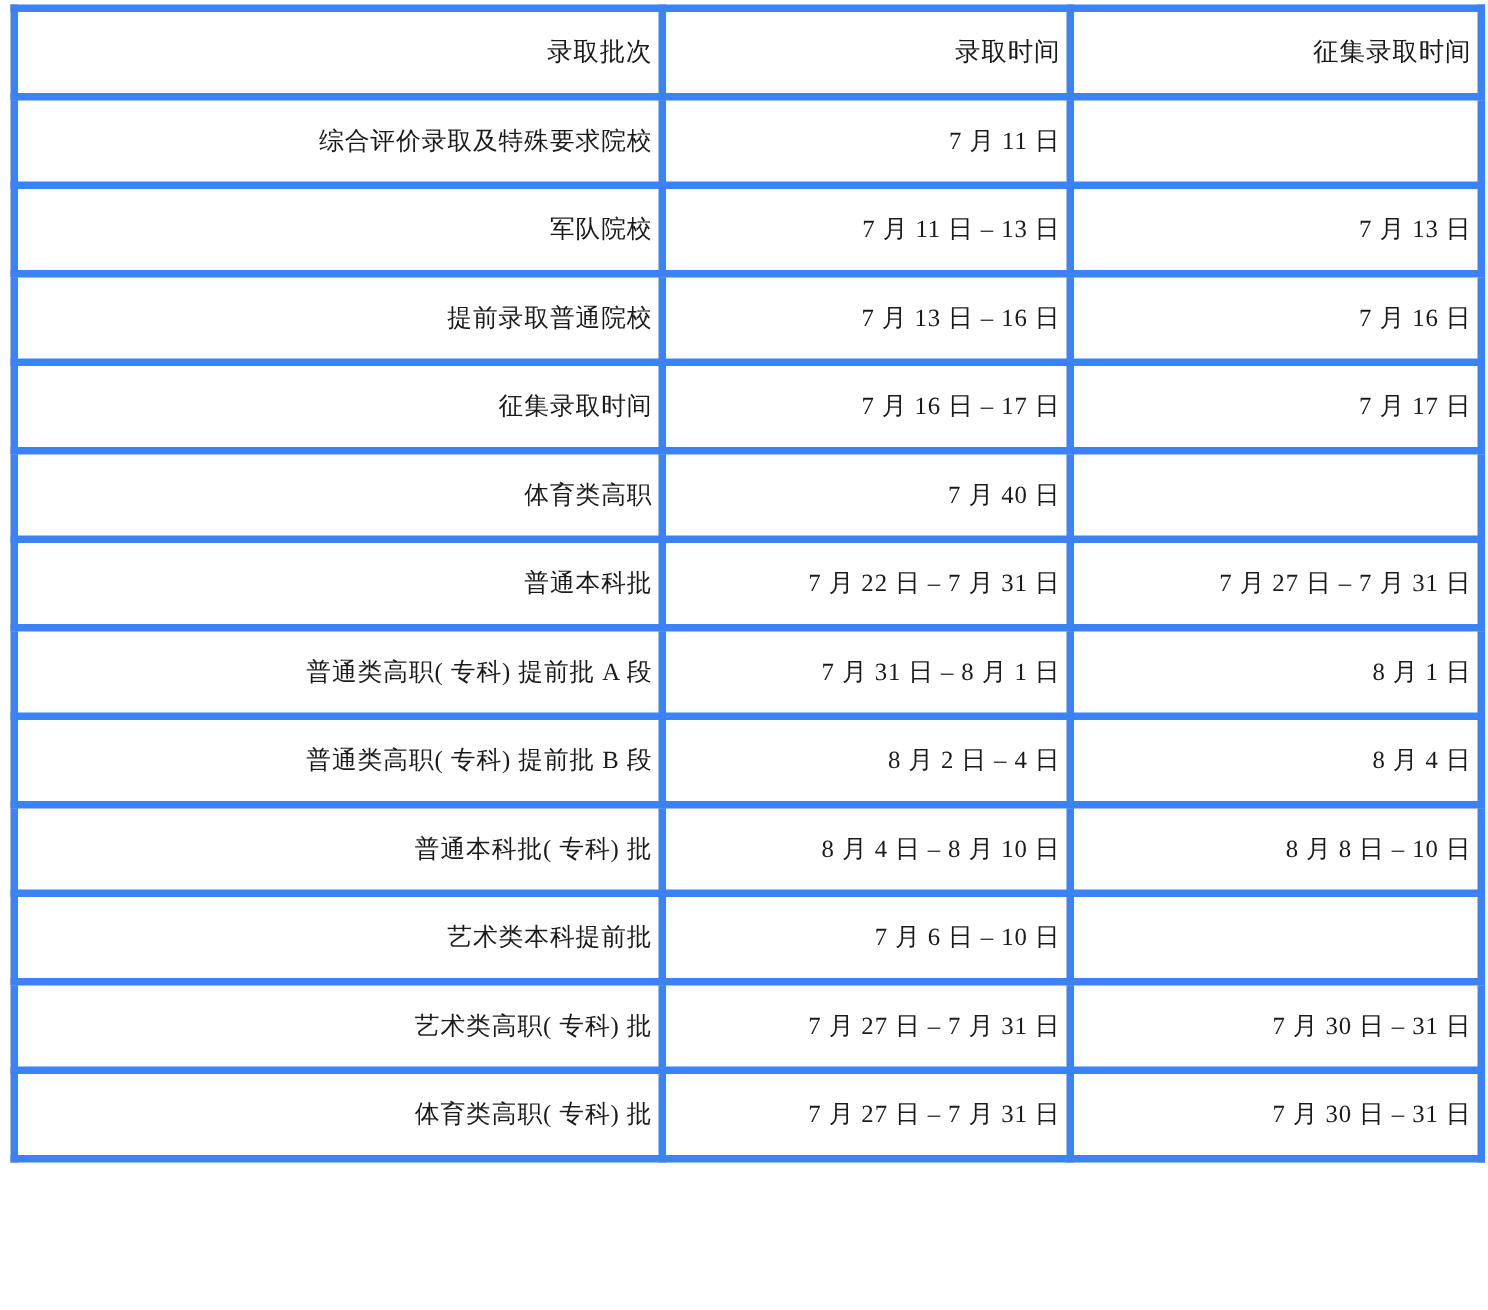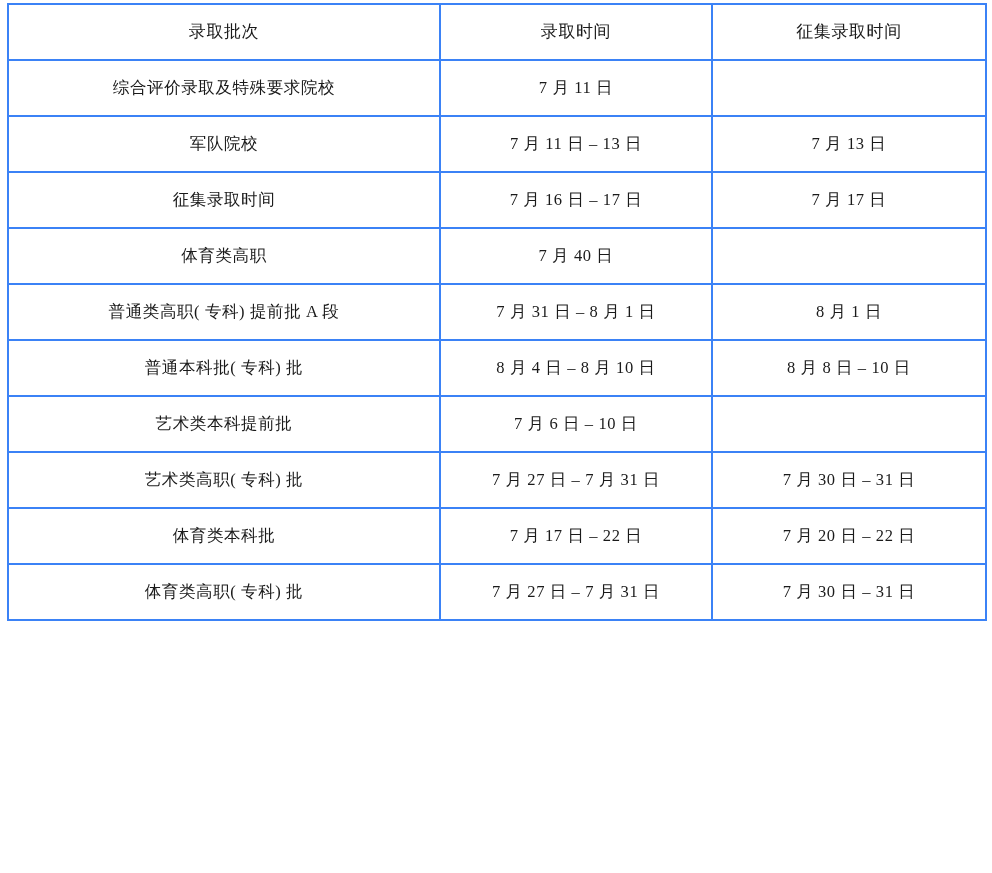--- a/index.html
+++ b/index.html
@@ -24,22 +24,22 @@
     border-collapse: collapse;
     table-layout: fixed;
     width: 978px;
     margin: 3px 0 0 7px;
   }
   table.schedule col.c0 { width: 432px; }
   table.schedule col.c1 { width: 272px; }
   table.schedule col.c2 { width: 274px; }
   table.schedule th,
   table.schedule td {
-    border: 2px solid #3b82f6;
-    text-align: center;
+    border: 5px solid #3b82f6;
+    text-align: right;
     vertical-align: middle;
     font-weight: normal;
     font-size: 16.5px;
     line-height: 1.25;
     height: 54px;
     padding: 0 4px;
     letter-spacing: 0.6px;
   }
   table.schedule thead th {
     font-size: 17px;
@@ -73,54 +73,64 @@
         <td class="label">综合评价录取及特殊要求院校</td>
         <td>7 月 11 日</td>
         <td class="empty"></td>
       </tr>
       <tr>
         <td class="label">军队院校</td>
         <td>7 月 11 日 – 13 日</td>
         <td>7 月 13 日</td>
       </tr>
       <tr>
+        <td class="label">提前录取普通院校</td>
+        <td>7 月 13 日 – 16 日</td>
+        <td>7 月 16 日</td>
+      </tr>
+      <tr>
         <td class="label">征集录取时间</td>
         <td>7 月 16 日 – 17 日</td>
         <td>7 月 17 日</td>
       </tr>
       <tr>
         <td class="label">体育类高职</td>
         <td>7 月 40 日</td>
         <td class="empty"></td>
       </tr>
       <tr>
+        <td class="label">普通本科批</td>
+        <td>7 月 22 日 – 7 月 31 日</td>
+        <td>7 月 27 日 – 7 月 31 日</td>
+      </tr>
+      <tr>
         <td class="label">普通类高职( 专科) 提前批 A 段</td>
         <td>7 月 31 日 – 8 月 1 日</td>
         <td>8 月 1 日</td>
+      </tr>
+      <tr>
+        <td class="label">普通类高职( 专科) 提前批 B 段</td>
+        <td>8 月 2 日 – 4 日</td>
+        <td>8 月 4 日</td>
       </tr>
       <tr>
         <td class="label">普通本科批( 专科) 批</td>
         <td>8 月 4 日 – 8 月 10 日</td>
         <td>8 月 8 日 – 10 日</td>
       </tr>
       <tr>
         <td class="label">艺术类本科提前批</td>
         <td>7 月 6 日 – 10 日</td>
         <td class="empty"></td>
       </tr>
       <tr>
         <td class="label">艺术类高职( 专科) 批</td>
         <td>7 月 27 日 – 7 月 31 日</td>
         <td>7 月 30 日 – 31 日</td>
       </tr>
       <tr>
-        <td class="label">体育类本科批</td>
-        <td>7 月 17 日 – 22 日</td>
-        <td>7 月 20 日 – 22 日</td>
-      </tr>
-      <tr>
         <td class="label">体育类高职( 专科) 批</td>
         <td>7 月 27 日 – 7 月 31 日</td>
         <td>7 月 30 日 – 31 日</td>
       </tr>
     </tbody>
   </table>
 </div>
 
 </body></html>

